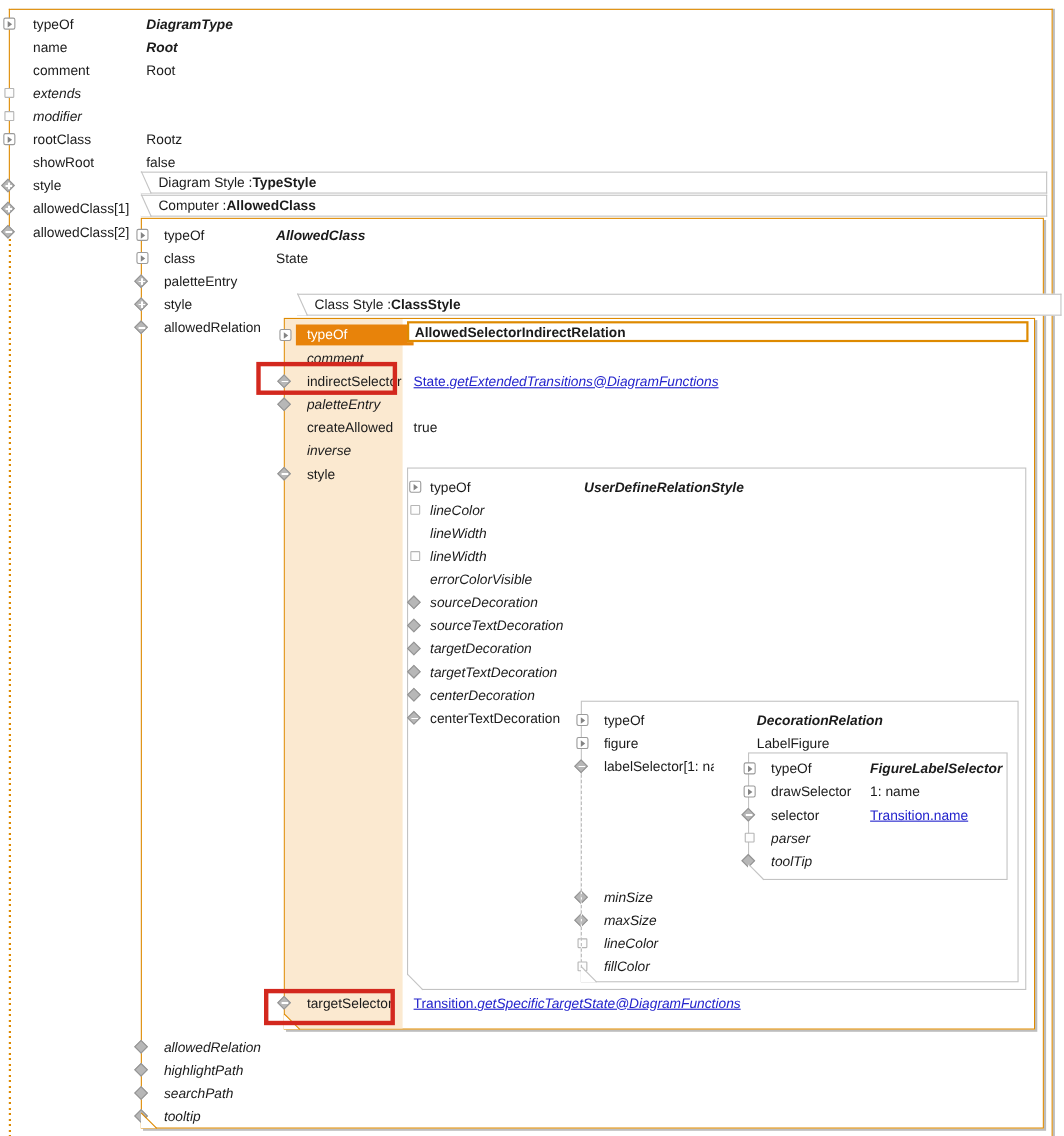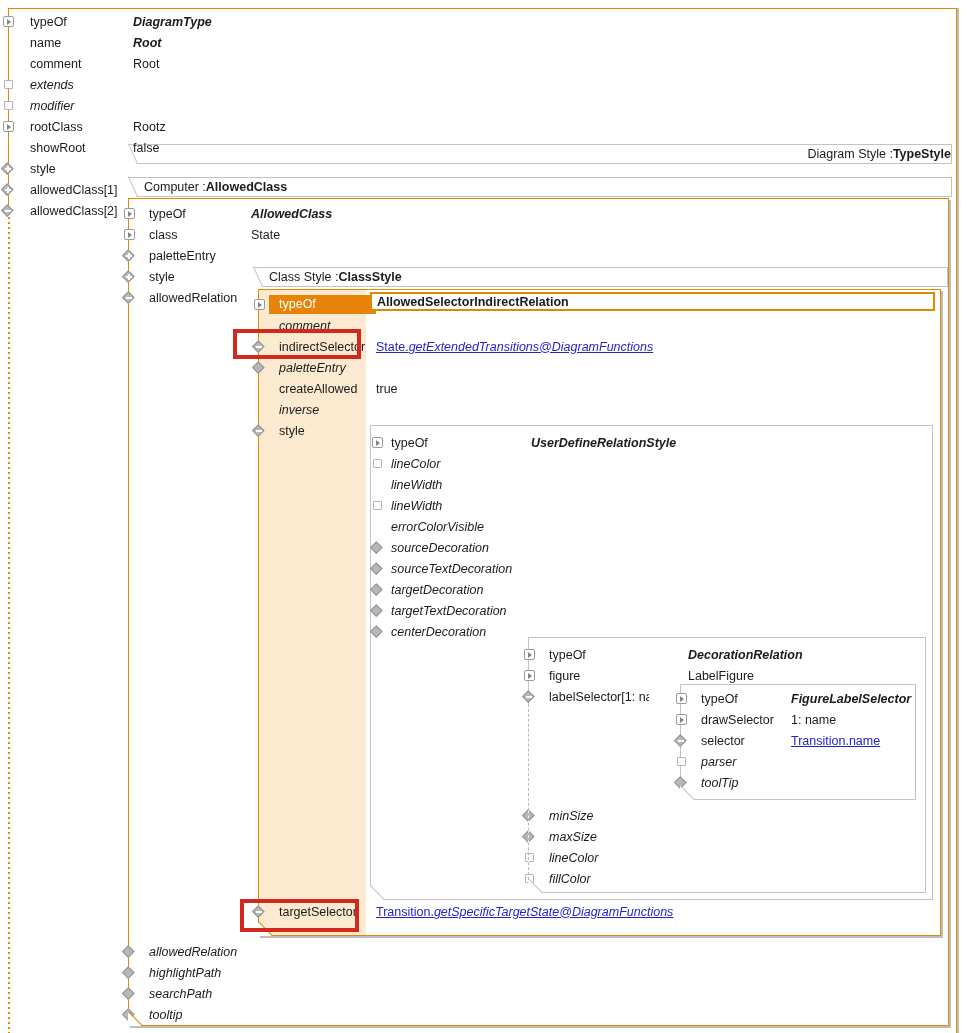--- a/index.html
+++ b/index.html
@@ -92,24 +92,24 @@
   #decoration-box .dashseg::after{content:'';position:absolute;left:0;top:0;width:0;height:100%;
     border-left:1px dashed #b9b9b9;}
 
   #figsel-box{left:680px;top:684px;width:236px;height:116px;}
   #figsel-box .rows{padding-top:3px;}
 
   .redbox{position:absolute;box-sizing:border-box;border:4px solid var(--red,#d3281e);z-index:50;}
   #red-indirect{left:233px;top:329px;width:128px;height:30px;}
   #red-target{left:240px;top:899px;width:119px;height:33px;}
 
-  .b1{left:128px;top:144px;width:824px;justify-content:flex-end;}
+  .b1{left:128px;top:156px;width:824px;}
   .b2{left:128px;top:177px;width:824px;}
   .b3{left:253px;top:246px;width:695px;}
-  .b4{left:253px;top:267px;width:695px;}
+  .b4{left:270px;top:267px;width:695px;}
 </style>
 </head>
 <body>
 
 <div id="stage">
 
   <div id="outer-box" class="obox">
     <div class="rows root">
         <div class="row">
           <span class="ic">
@@ -359,20 +359,26 @@
             <span class="dia"></span>
           </span>
           <span class="lbl it">targetTextDecoration</span>
         </div>
         <div class="row">
           <span class="ic">
             <span class="dia"></span>
           </span>
           <span class="lbl it">centerDecoration</span>
         </div>
+        <div class="row">
+          <span class="ic">
+            <span class="dia glyph"></span>
+          </span>
+          <span class="lbl">centerTextDecoration</span>
+        </div>
       </div>
   </div>
 
   <div id="decoration-box" class="obox gray-border chamfer">
     <div class="dashseg"></div>
     <div class="rows decoration">
         <div class="row">
           <span class="ic">
             <span class="icon-expand"></span>
           </span>

